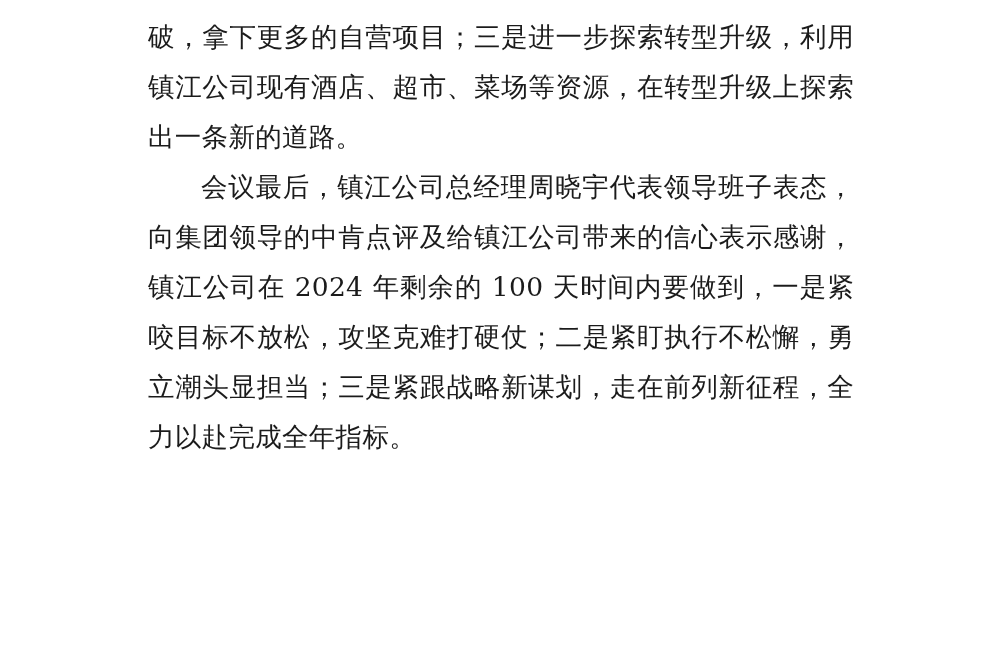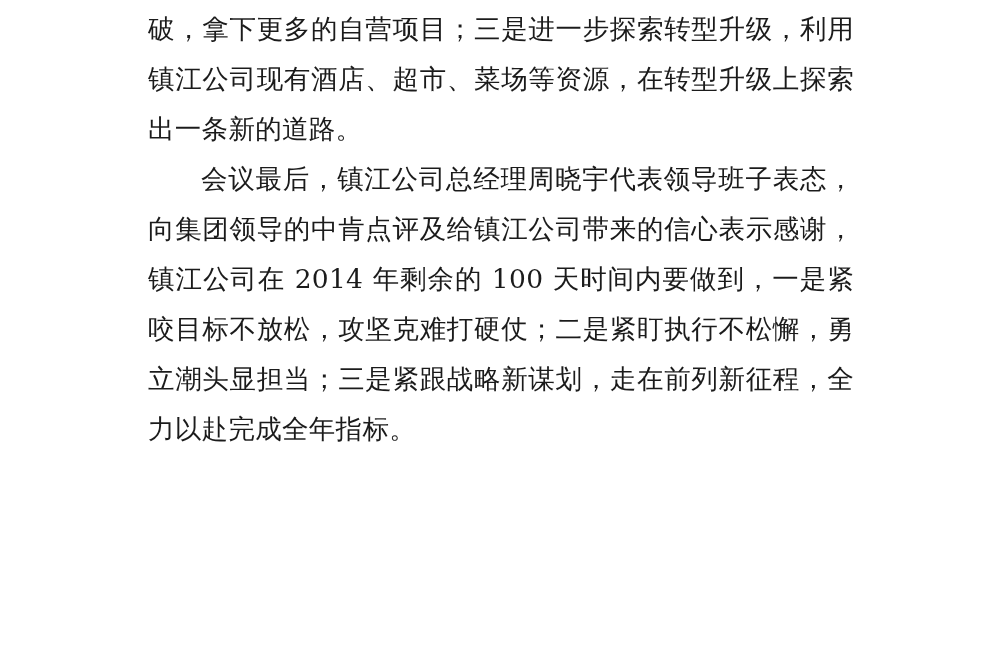--- a/index.html
+++ b/index.html
@@ -18,21 +18,21 @@
     position: relative;
     width: 1000px;
     height: 648px;
     background: #ffffff;
     box-sizing: border-box;
     padding: 0;
   }
   .text-block {
     position: absolute;
     left: 148px;
-    top: 4px;
+    top: 12px;
     width: 706px;
   }
   .para {
     margin: 0;
     font-size: 26.5px;
     line-height: 50px;
     color: #1b1b1b;
     text-align: justify;
     text-justify: inter-ideograph;
     letter-spacing: 0.3px;
@@ -51,16 +51,16 @@
     width: 1000px;
     height: 178px;
   }
 </style>
 </head>
 <body>
 
 <div class="page">
   <div class="text-block">
     <p class="para">破，拿下更多的自营项目；三是进一步探索转型升级，利用镇江公司现有酒店、超市、菜场等资源，在转型升级上探索出一条新的道路。</p>
-    <p class="para indent">会议最后，镇江公司总经理周晓宇代表领导班子表态，向集团领导的中肯点评及给镇江公司带来的信心表示感谢，镇江公司在 2014 年剩余的 100 天时间内要做到，一是紧咬目标不放松，攻坚克难打硬仗；二是紧盯执行不松懈，勇立潮头显担当；三是紧跟战略新谋划，走在前列新征程，全力以赴完成全年指标。</p>
+    <p class="para indent">会议最后，镇江公司总经理周晓宇代表领导班子表态，向集团领导的中肯点评及给镇江公司带来的信心表示感谢，镇江公司在 2024 年剩余的 100 天时间内要做到，一是紧咬目标不放松，攻坚克难打硬仗；二是紧盯执行不松懈，勇立潮头显担当；三是紧跟战略新谋划，走在前列新征程，全力以赴完成全年指标。</p>
   </div>
   <div class="spacer-bottom"></div>
 </div>
 
 </body></html>

